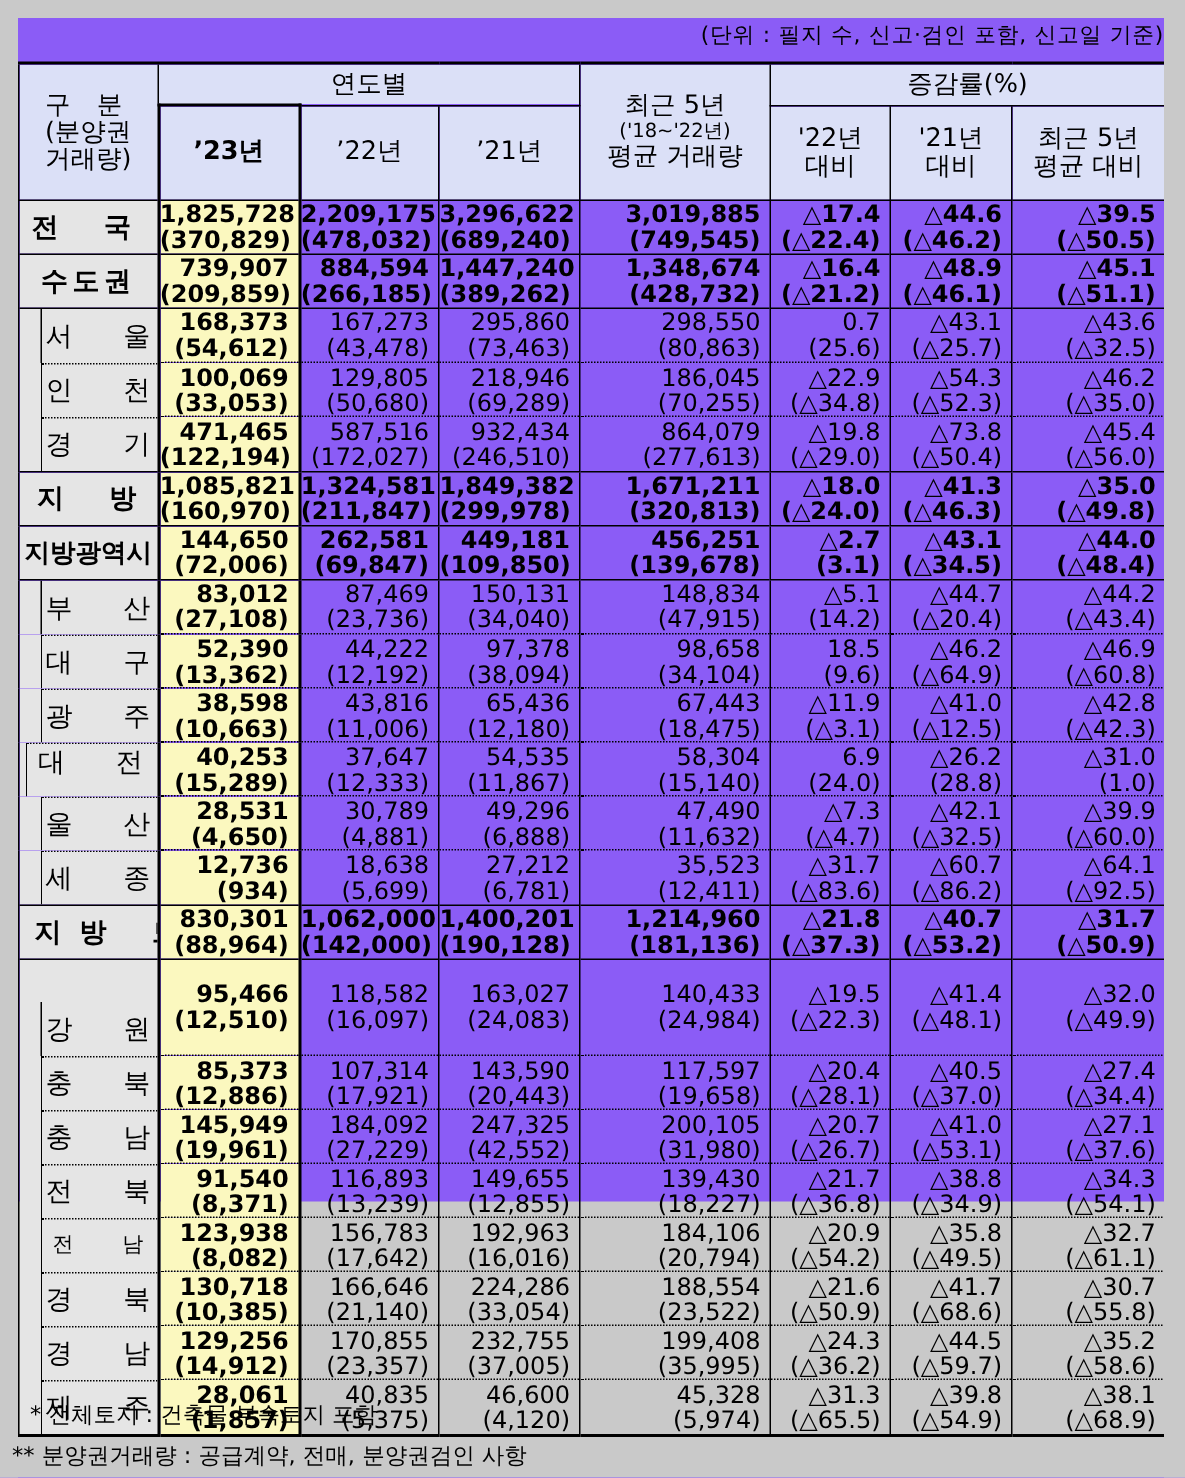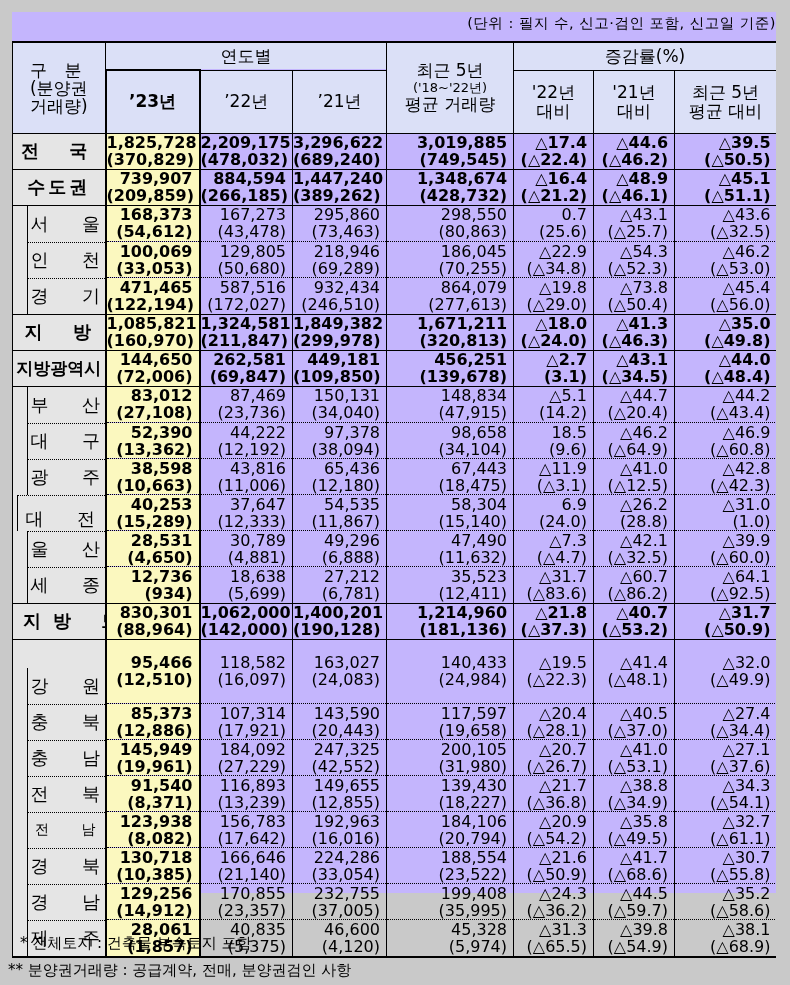--- a/index.html
+++ b/index.html
@@ -3,22 +3,22 @@
 <meta charset="utf-8">
 <style>
   html, body { margin: 0; padding: 0; }
   body {
     width: 790px; height: 985px; overflow: hidden;
     background: #c9c9c9;
     font-family: "DejaVu Sans", "Liberation Sans", sans-serif;
     position: relative;
   }
   .page {
-    position: absolute; left: 12px; top: 12px; width: 764px; height: 881px;
-    background: #c4b5fd;
+    position: absolute; left: 12px; top: 12px; width: 764px; height: 789px;
+    background: #8b5cf6;
   }
   .leftbar {
     position: absolute; left: 0; top: 0; width: 12px; height: 985px; background: #c9c9c9;
   }
   .unit {
     position: absolute; right: 0; top: 2px; font-size: 14.5px; color: #000;
     letter-spacing: 0.5px; white-space: nowrap;
   }
   table.main {
     position: absolute; left: 0; top: 29px;
@@ -229,21 +229,21 @@
           <td class="num" style="border-top: 1px dotted rgb(0, 0, 0);">
             <span>△22.9</span>
             <span>(△34.8)</span>
           </td>
           <td class="num" style="border-top: 1px dotted rgb(0, 0, 0);">
             <span>△54.3</span>
             <span>(△52.3)</span>
           </td>
           <td class="num" style="border-top: 1px dotted rgb(0, 0, 0); border-right: none;">
             <span>△46.2</span>
-            <span>(△53.0)</span>
+            <span>(△35.0)</span>
           </td>
         </tr>
         <tr class="row">
           <td class="label" style="padding: 0px; border-top: none;">
             <div style="margin-left: 14px; height: 36px; border-left: 1px solid rgb(0, 0, 0); display: flex; align-items: center; justify-content: center; letter-spacing: 14px; font-size: 18px; padding-left: 12px; box-sizing: border-box; border-top: 1px dotted rgb(0, 0, 0);">
               <span>경 기</span>
             </div>
           </td>
           <td class="num cur" style="border-top: 1px dotted rgb(0, 0, 0);">
             <span>471,465</span>
@@ -436,21 +436,21 @@
             <span>△41.0</span>
             <span>(△12.5)</span>
           </td>
           <td class="num" style="border-top: 1px dotted rgb(0, 0, 0); border-right: none;">
             <span>△42.8</span>
             <span>(△42.3)</span>
           </td>
         </tr>
         <tr class="row">
           <td class="label" style="padding: 0px; border-top: none;">
-            <div style="margin-left: 4px; height: 36px; border-left: 1px solid rgb(0, 0, 0); display: flex; align-items: flex-end; justify-content: center; letter-spacing: 14px; font-size: 18px; padding-left: 12px; box-sizing: border-box; border-top: 1px dotted rgb(0, 0, 0);">
+            <div style="margin-left: 4px; height: 36px; border-left: 1px solid rgb(0, 0, 0); display: flex; align-items: flex-start; justify-content: center; letter-spacing: 14px; font-size: 18px; padding-left: 12px; box-sizing: border-box; border-top: 1px dotted rgb(0, 0, 0);">
               <span>대 전</span>
             </div>
           </td>
           <td class="num cur" style="border-top: 1px dotted rgb(0, 0, 0);">
             <span>40,253</span>
             <span>(15,289)</span>
           </td>
           <td class="num" style="border-top: 1px dotted rgb(0, 0, 0);">
             <span>37,647</span>
             <span>(12,333)</span>

